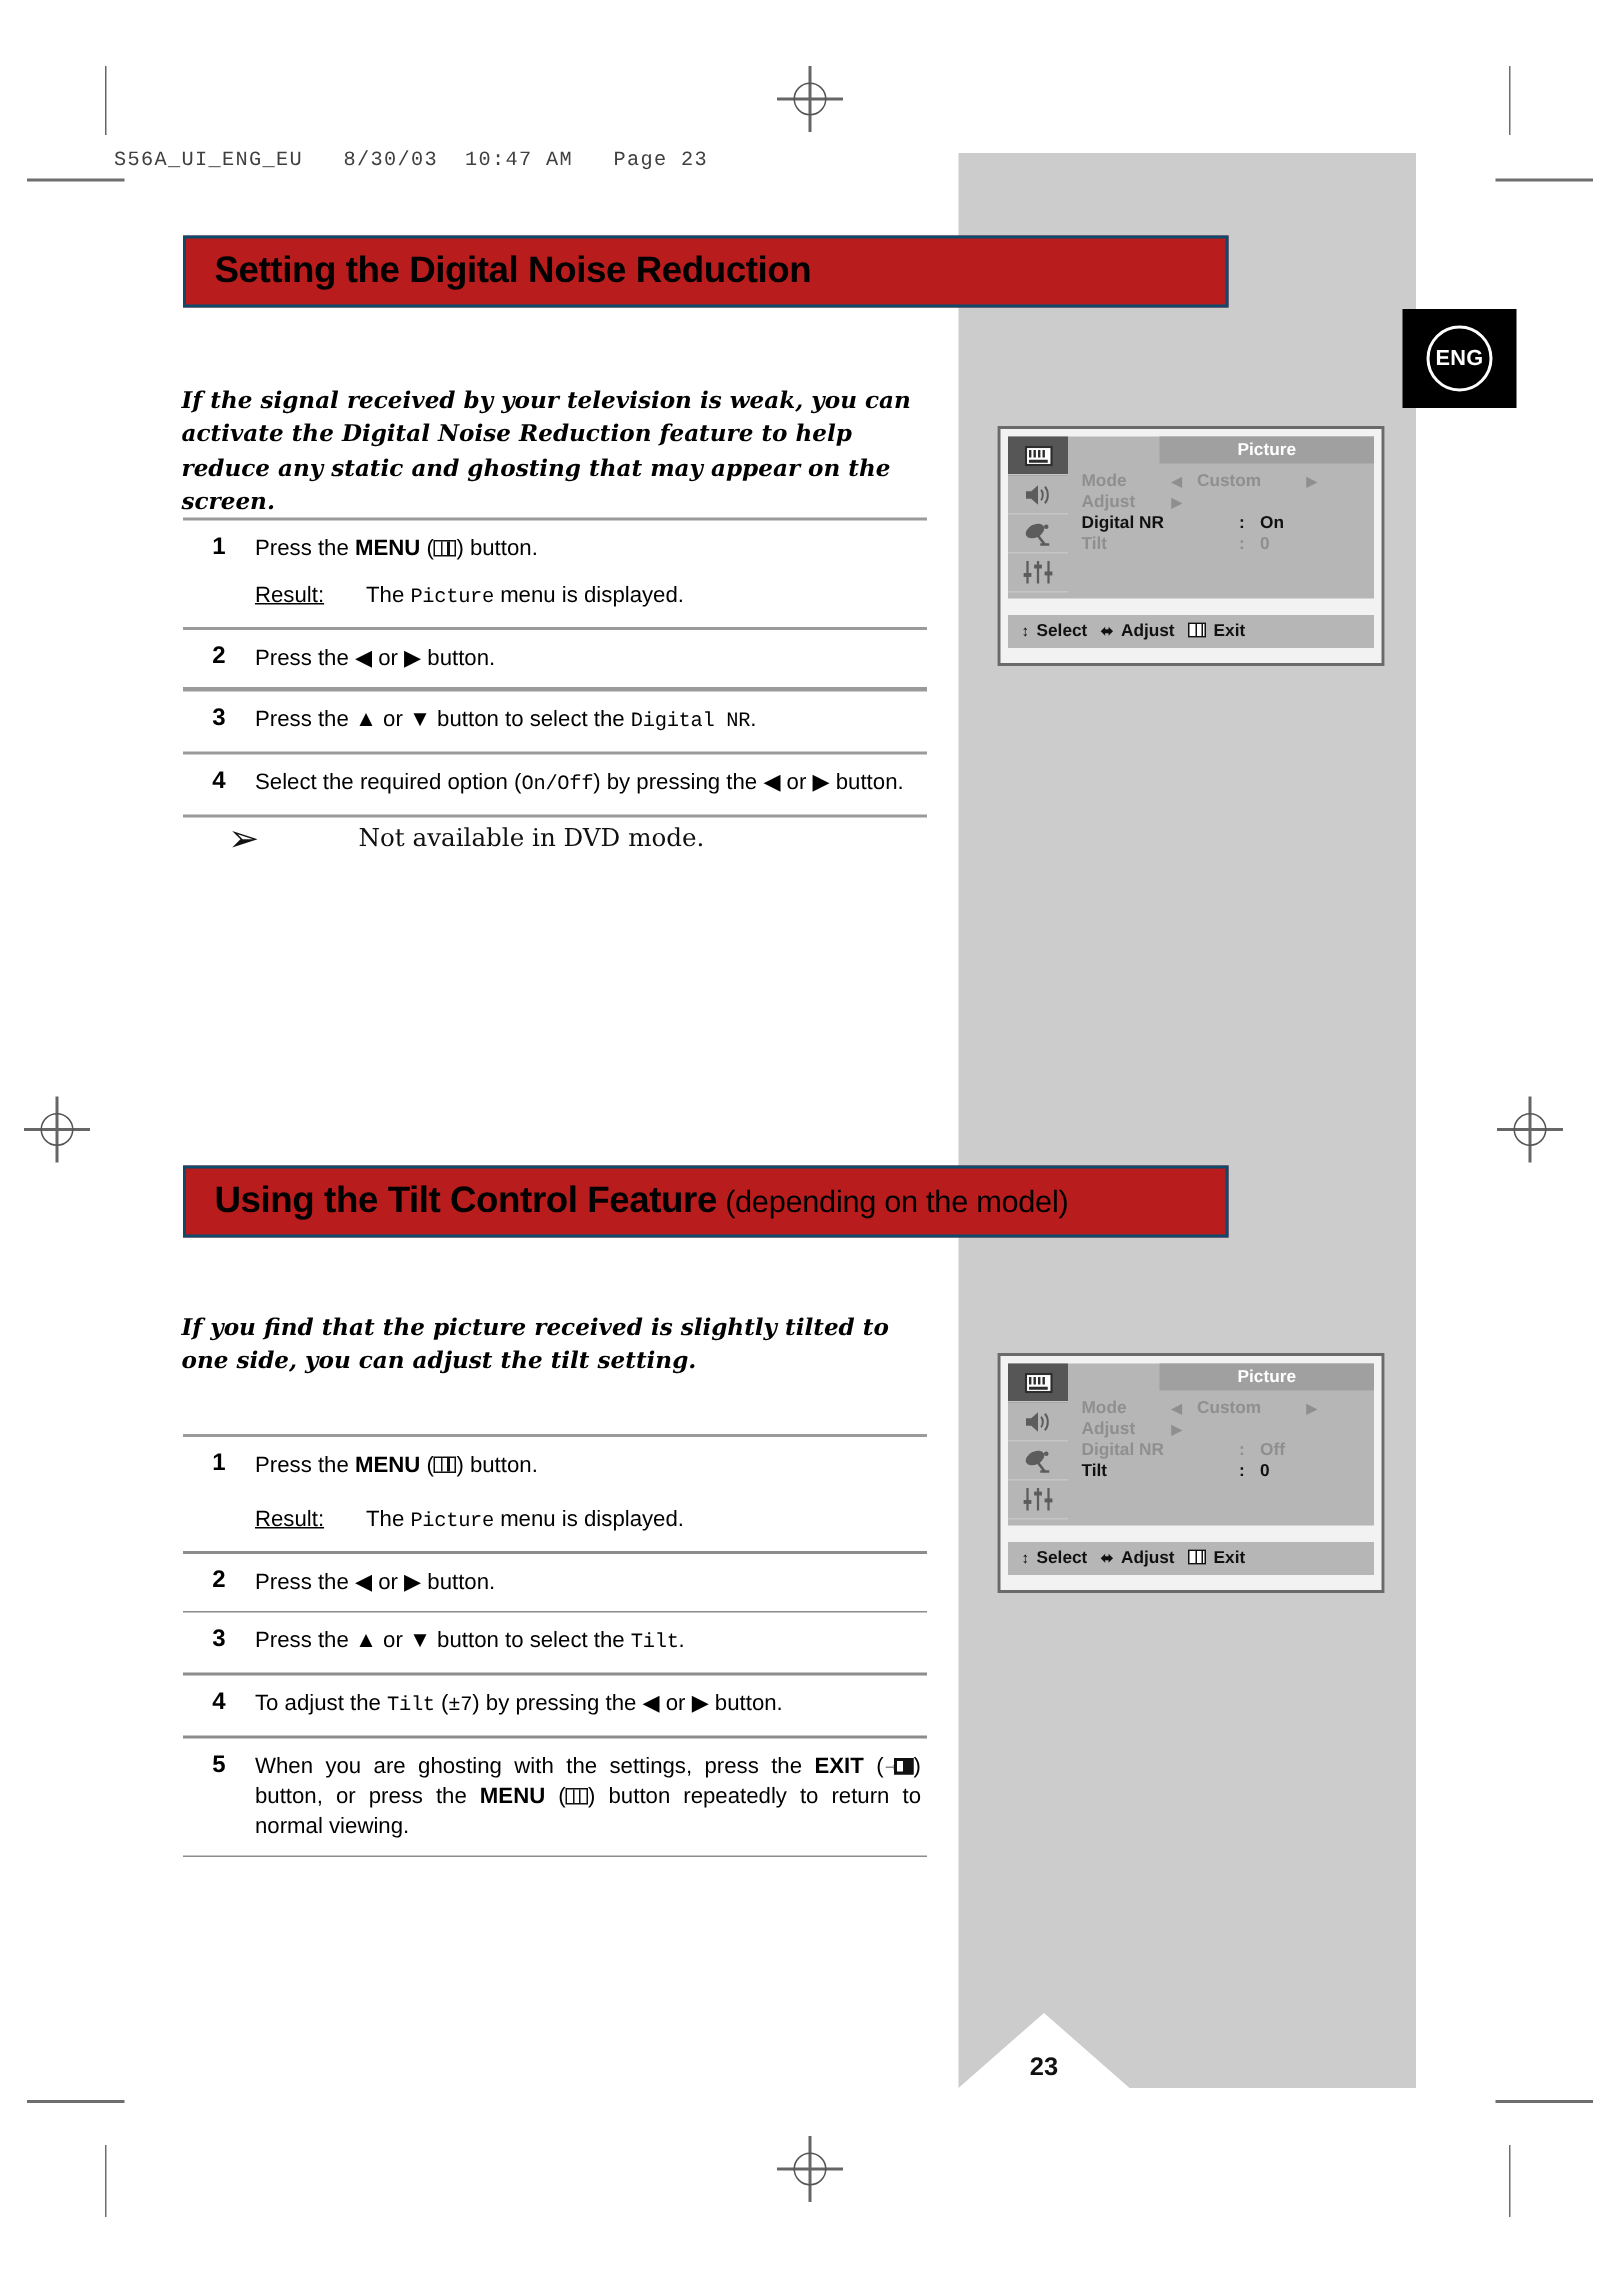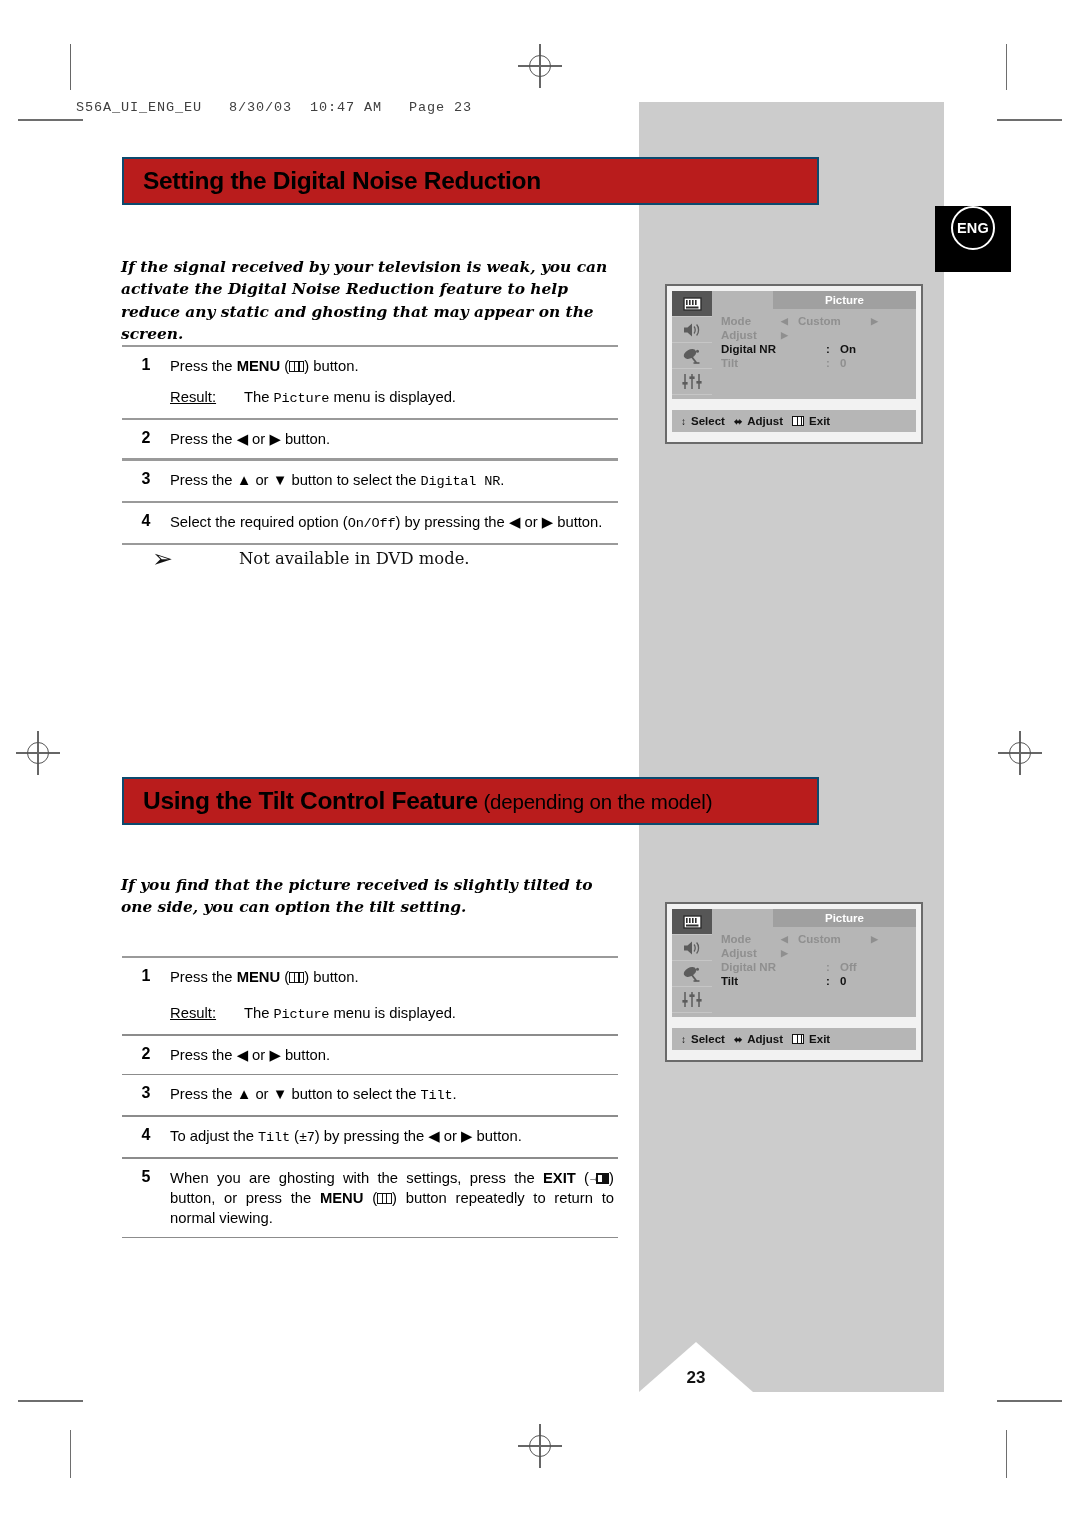--- a/index.html
+++ b/index.html
@@ -46,21 +46,21 @@
     border-bottom:50px solid #ffffff;
   }
   .page-tri-num {
     position:absolute; left:0; width:114px; bottom:4px;
     text-align:center; font-size:17px; font-weight:bold; color:#111;
   }
 
   
   .eng-badge {
     position:absolute; left:935px; top:206px; width:76px; height:66px;
-    background:#000; display:flex; justify-content:center;
+    background:#000; display:flex; align-items:center; justify-content:center;
   }
   .eng-ring {
     width:44px; height:44px; border-radius:50%; border:2.2px solid #fff;
     display:flex; align-items:center; justify-content:center;
     color:#fff; font-size:14.5px; font-weight:bold; letter-spacing:.2px;
   }
 
   
   .head-bar {
     position:absolute; left:122px; width:697px; height:48px;
@@ -350,21 +350,21 @@
         <span class="g"><span class="ic-menu" style="width:12px;height:10px;border-color:#111;"></span></span>
         <span>Exit</span>
       </span>
   </div>
 </div>
 
 <div class="head-bar" style="top:777px;">
   <span class="htxt"><span>Using the Tilt Control Feature</span><span class="hsub"> (depending on the model)</span></span>
 </div>
 
-<div class="intro" style="top:874px;">If you find that the picture received is slightly tilted to one side, you can option the tilt setting.</div>
+<div class="intro" style="top:874px;">If you find that the picture received is slightly tilted to one side, you can adjust the tilt setting.</div>
 
 <div class="steps" style="top:956px;">
   <div class="rule"></div>
 
   <div class="step">
     <div class="num">1</div>
     <div class="body">
       <span>Press the </span><span class="bold">MENU</span><span> (</span><span class="ic-menu"></span><span>) button.</span>
       <div class="result-line" style="margin-top:16px;">
         <span class="result-lbl">Result:</span>

